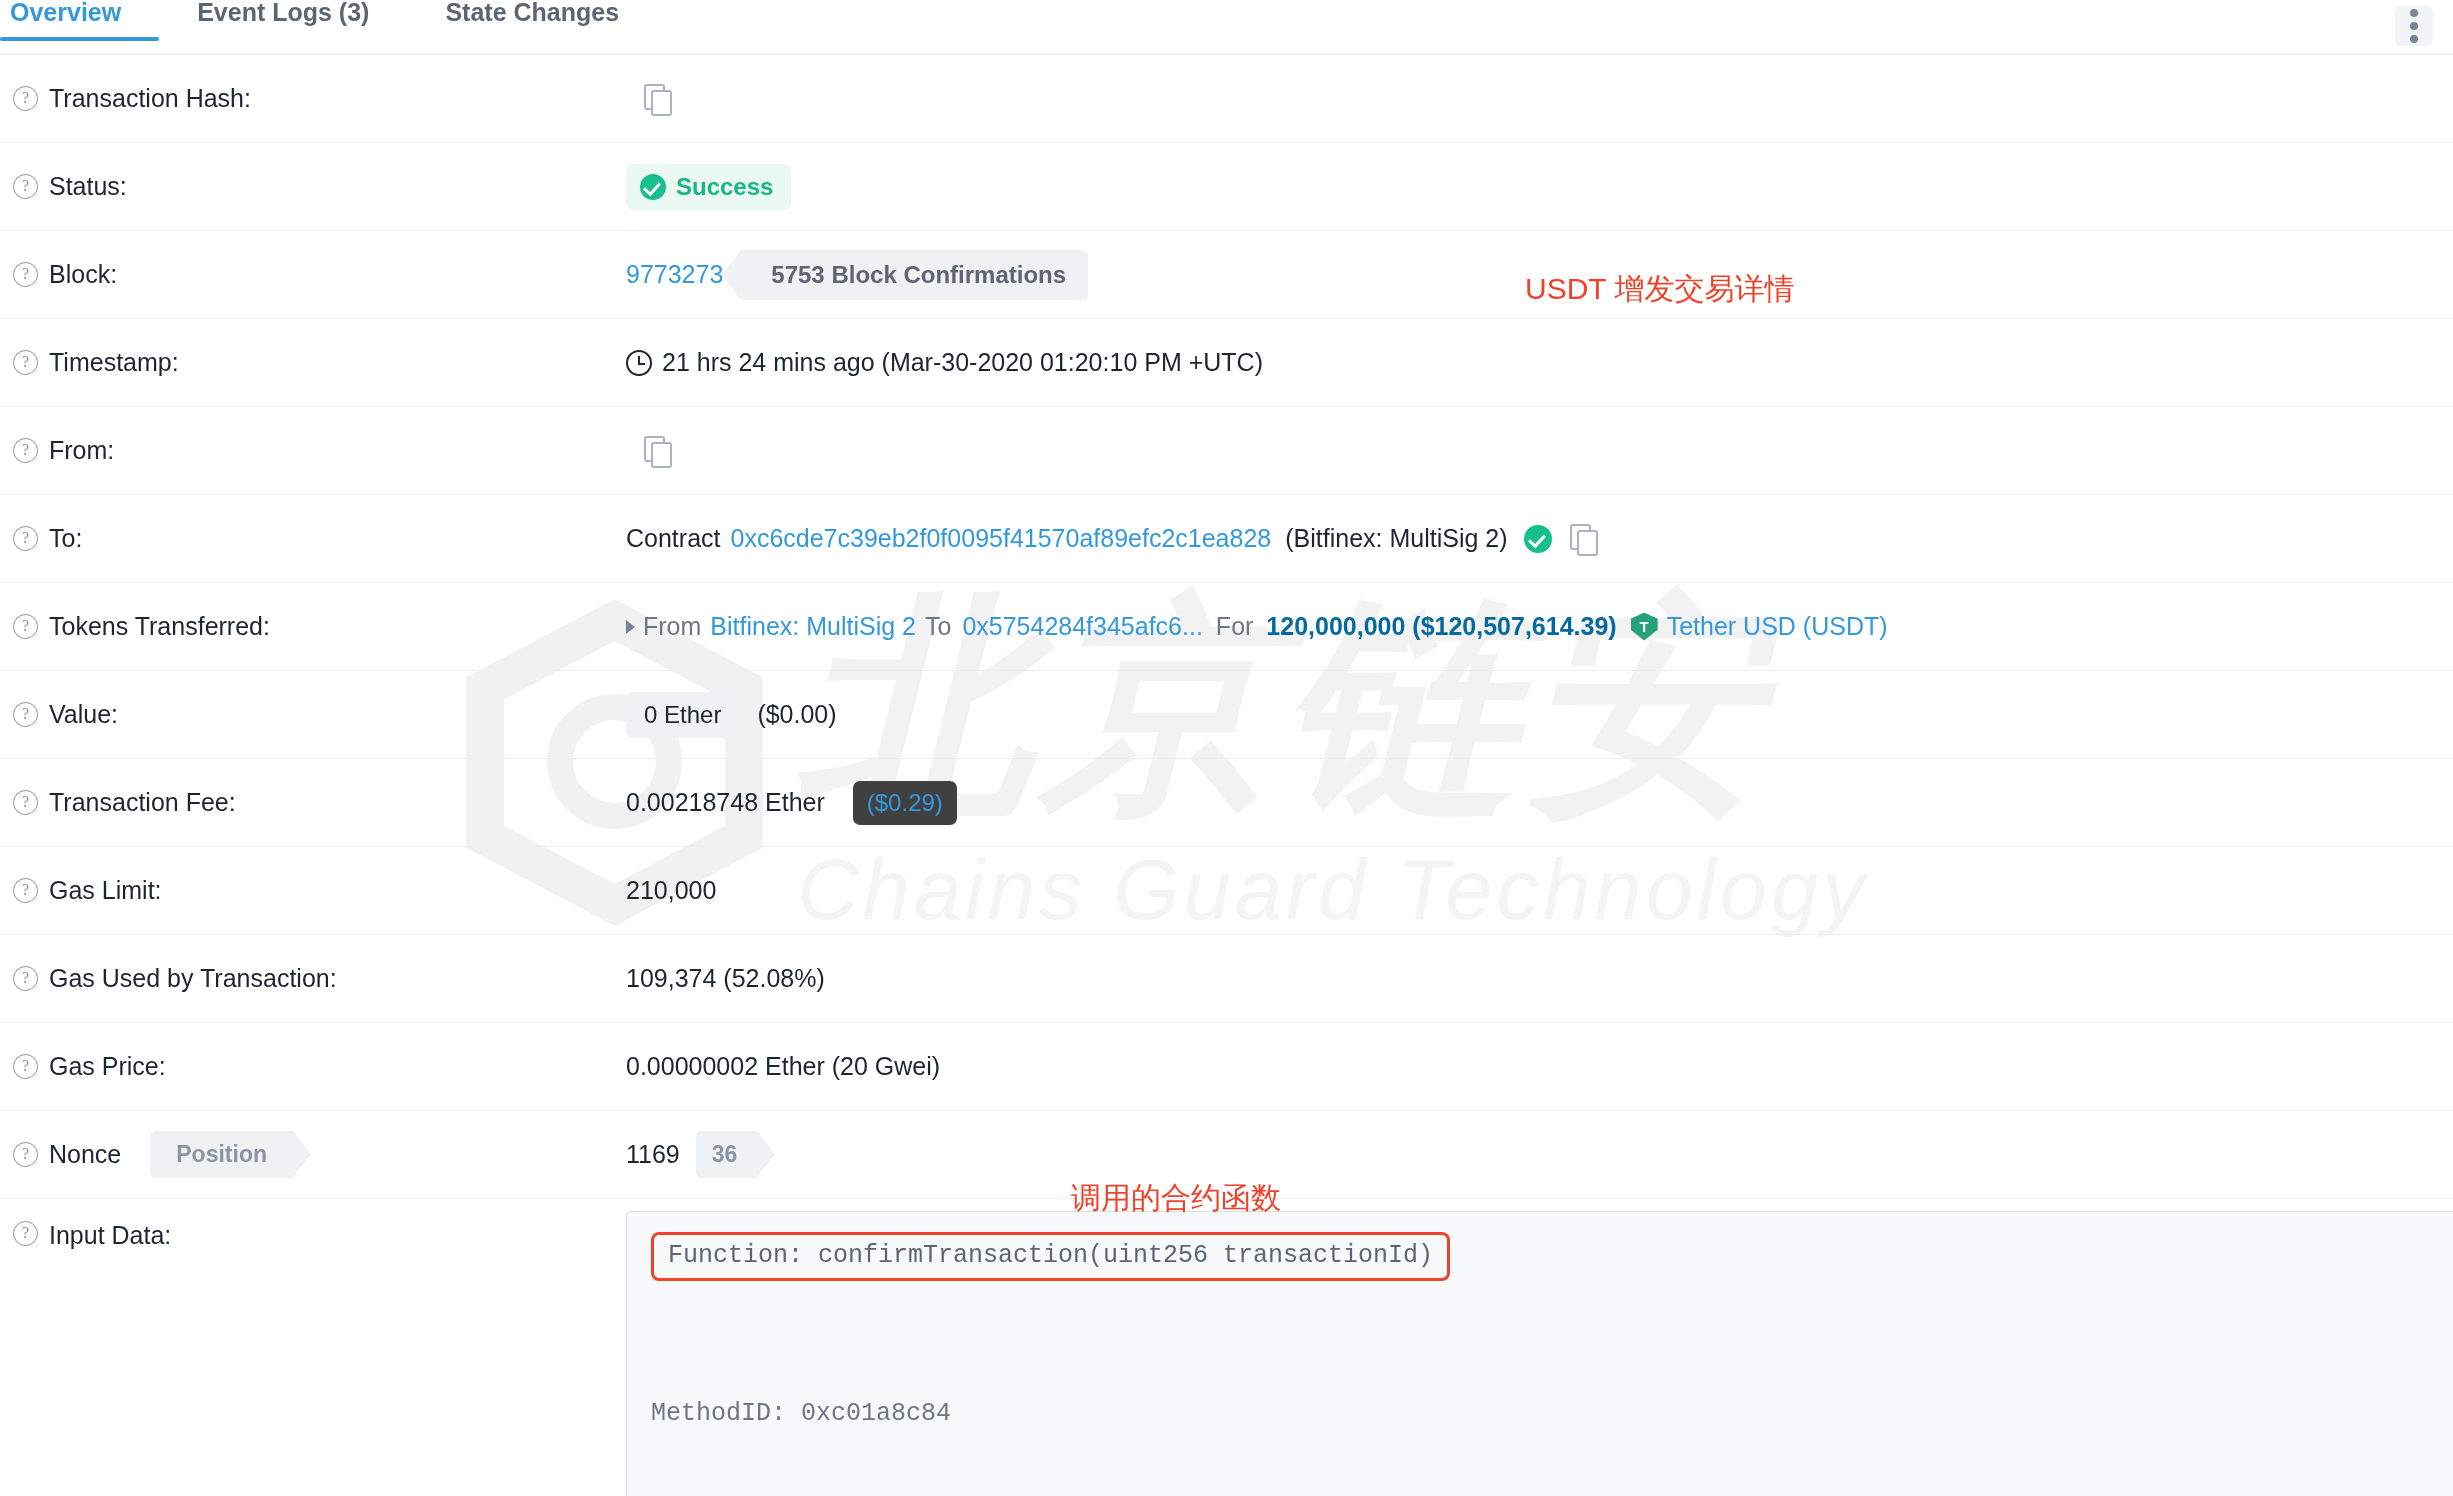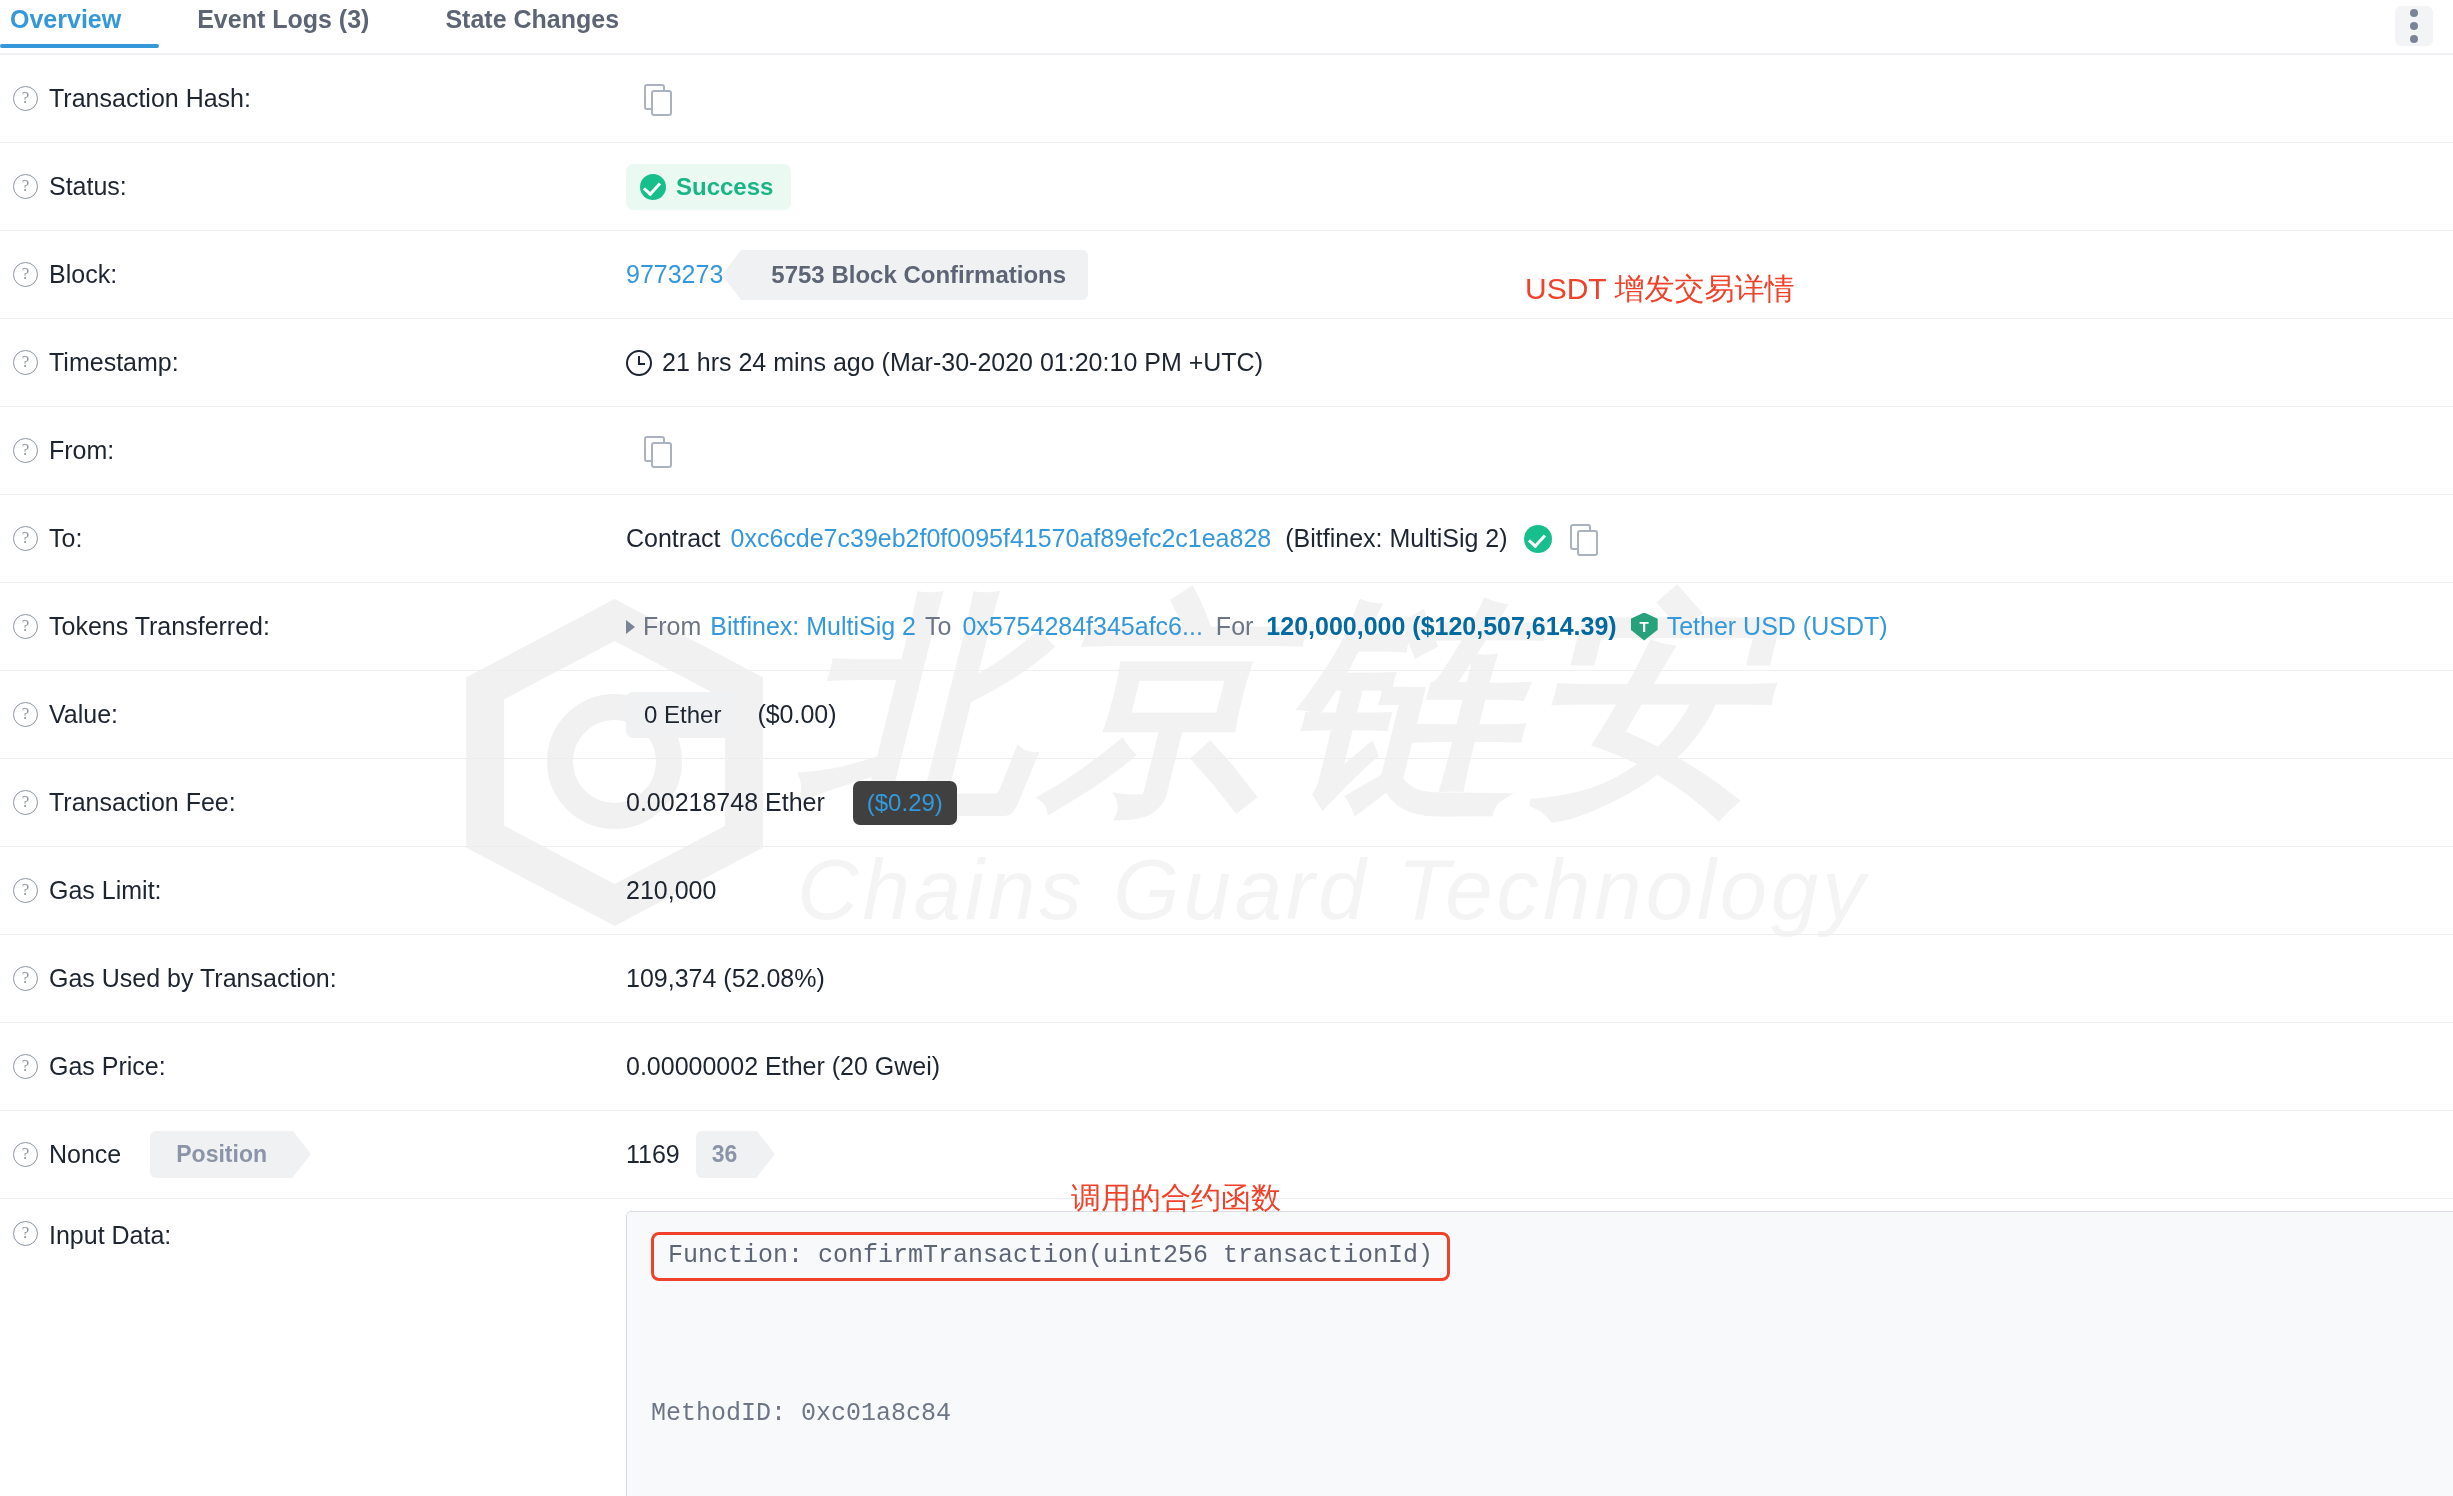--- a/index.html
+++ b/index.html
@@ -80,21 +80,21 @@
   
   #page { position: relative; z-index: 2; }
 
   
   .tabbar {
     position: relative;
     height: 55px;
     border-bottom: 2px solid #eef0f3;
     padding-left: 0px;
     display: flex;
-    align-items: center;
+    align-items: flex-start;
   }
   .tabbar .tabs { display: flex; align-items: flex-end; }
   .tab {
     font-size: 25px;
     font-weight: 700;
     color: #5d6575;
     padding: 0 38px 14px 38px;
     cursor: pointer;
     white-space: nowrap;
     position: relative;

